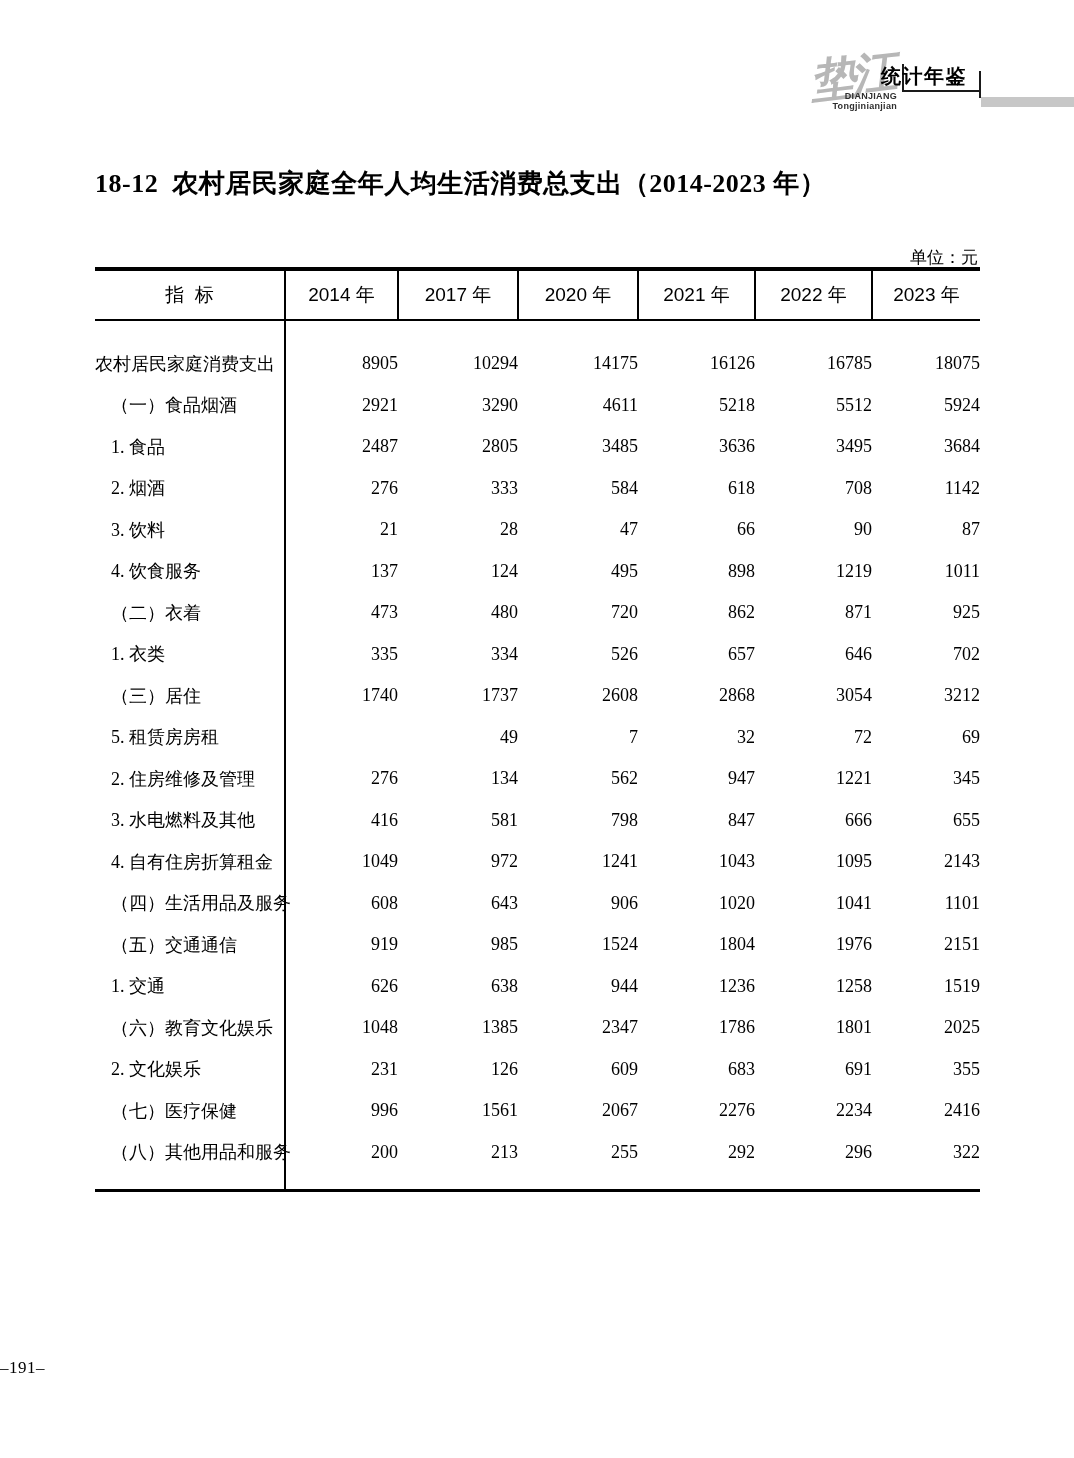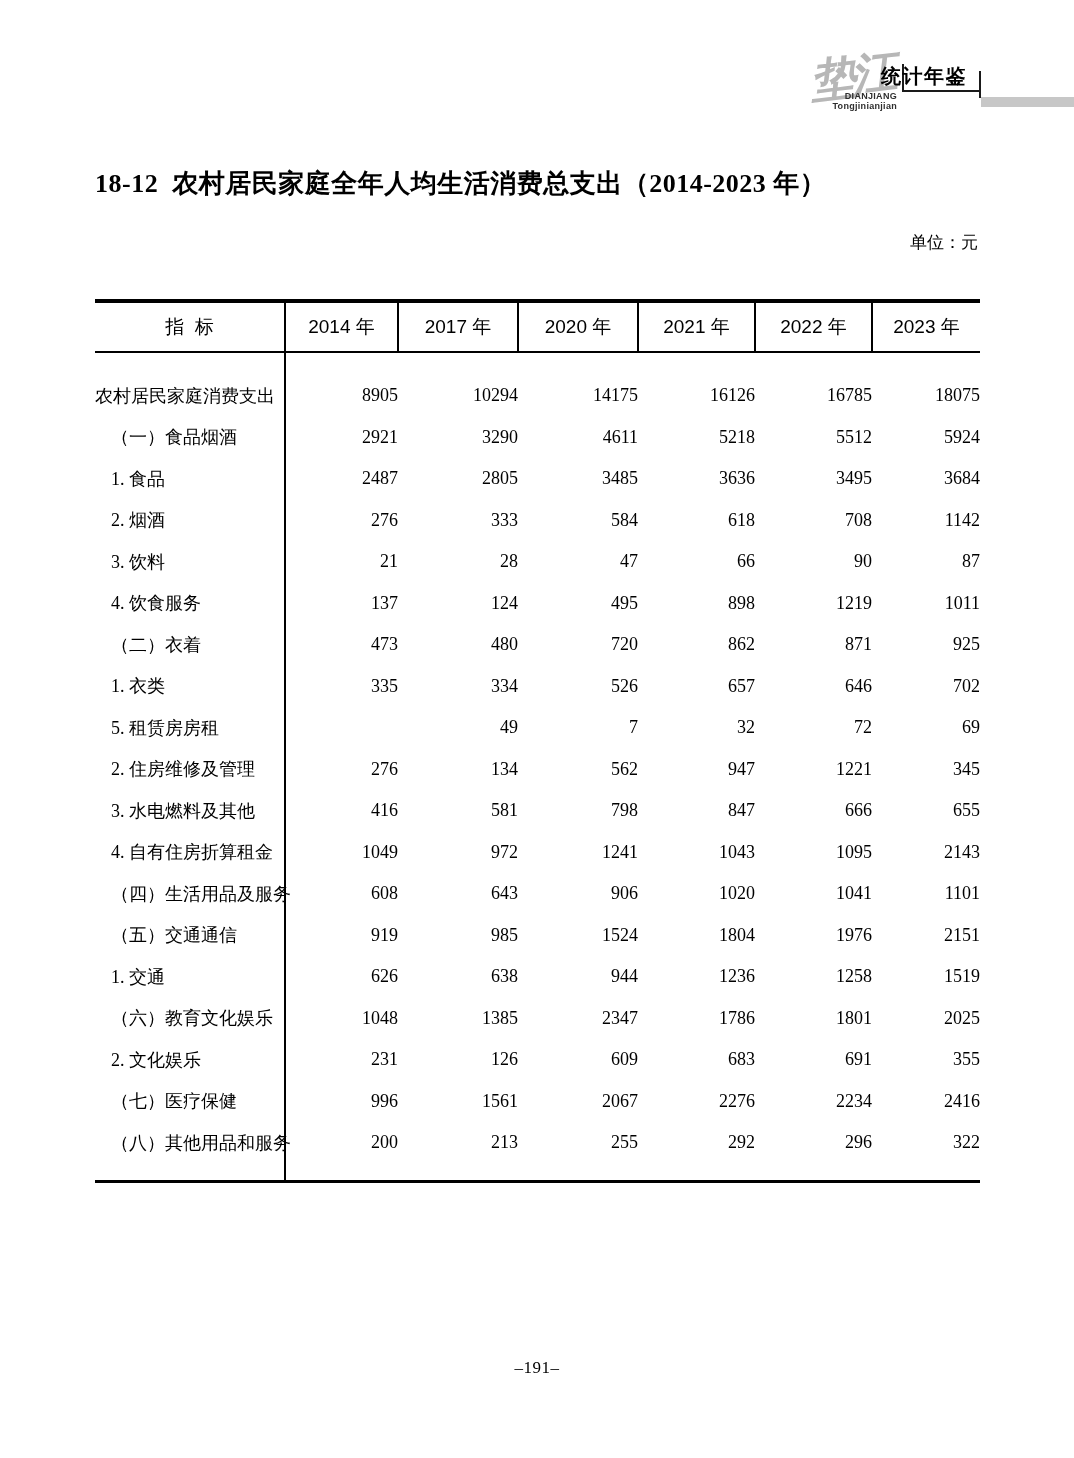--- a/index.html
+++ b/index.html
@@ -37,31 +37,30 @@
   .logo-vline2 { position: absolute; left: 979px; top: 71px; width: 2px; height: 27px; background: #1a1a1a; }
   .logo-graybar { position: absolute; left: 981px; top: 97px; width: 93px; height: 10px; background: #c7c7c7; }
 
   
   .title {
     position: absolute; left: 95px; top: 166px; margin: 0;
     font-size: 26px; font-weight: bold; white-space: pre;
     letter-spacing: 0.5px;
   }
   .unit {
-    position: absolute; left: 95px; top: 231px; width: 883px;
+    position: absolute; left: 95px; top: 246px; width: 883px;
     text-align: right; font-size: 17px; white-space: pre;
   }
 
   
   table.stat {
     position: absolute; left: 95px; top: 267px;
     width: 885px; border-collapse: collapse; table-layout: fixed;
     border-top: 4px solid #000;
     border-bottom: 3.5px solid #000;
-    margin-top: 32px;
   }
   table.stat th {
     height: 48px;
     border-bottom: 2px solid #000;
     font-family: "Liberation Sans", "DejaVu Sans", sans-serif;
     font-weight: normal; font-size: 19px;
     text-align: center; vertical-align: middle;
     white-space: pre; padding: 0;
   }
   table.stat th:not(:last-child) { border-right: 2px solid #000; }
@@ -74,21 +73,21 @@
   td.label-cell.indent { padding-left: 16px; }
   td.value-cell { text-align: right; padding-right: 13px; }
 
   tr.spacer td { padding: 0; }
   tr.top-spacer td { height: 22px; }
   tr.bottom-spacer td { height: 16px; }
 
   
   .footer {
     position: absolute; left: 0; top: 1358px; width: 1074px;
-    text-align: center; font-size: 17px; letter-spacing: 0.5px;
+    font-size: 17px; letter-spacing: 0.5px;
   }
 </style>
 </head>
 <body>
 
 <div>
 
   <div class="logo-calligraphy">垫江</div>
   <div class="logo-sub">
     <div>DIANJIANG</div>
@@ -195,20 +194,29 @@
         <tr>
           <td class="label-cell indent">1. 衣类</td>
           <td class="value-cell">335</td>
           <td class="value-cell">334</td>
           <td class="value-cell">526</td>
           <td class="value-cell">657</td>
           <td class="value-cell">646</td>
           <td class="value-cell">702</td>
         </tr>
         <tr>
+          <td class="label-cell indent">（三）居住</td>
+          <td class="value-cell">1740</td>
+          <td class="value-cell">1737</td>
+          <td class="value-cell">2608</td>
+          <td class="value-cell">2868</td>
+          <td class="value-cell">3054</td>
+          <td class="value-cell">3212</td>
+        </tr>
+        <tr>
           <td class="label-cell indent">5. 租赁房房租</td>
           <td class="value-cell"></td>
           <td class="value-cell">49</td>
           <td class="value-cell">7</td>
           <td class="value-cell">32</td>
           <td class="value-cell">72</td>
           <td class="value-cell">69</td>
         </tr>
         <tr>
           <td class="label-cell indent">2. 住房维修及管理</td>

